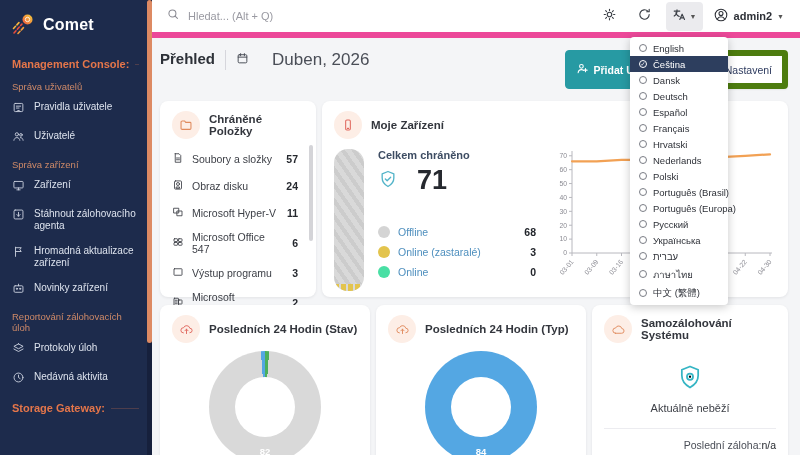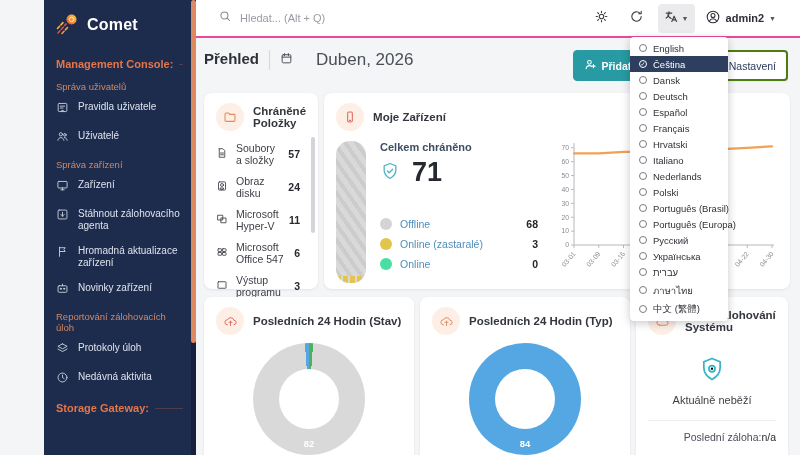--- a/index.html
+++ b/index.html
@@ -1,52 +1,52 @@
 <!DOCTYPE html>
 <html><head>
 <meta charset="utf-8">
 <style>
   * { margin:0; padding:0; box-sizing:border-box; }
   html,body { width:800px; height:455px; overflow:hidden; font-family:"Liberation Sans",sans-serif; background:#f4f5f7; }
   .app { position:relative; width:800px; height:455px; display:flex; }
 
   
-  .sidebar { width:152px; height:455px; background:#1d2b4c; flex-shrink:0; position:relative;margin-left:44px; }
+  .sidebar { width:152px; height:455px; background:#1d2b4c; flex-shrink:0; position:relative; }
   .sidebar-inner { width:147px; height:455px; overflow:hidden; }
   .sb-scroll { position:absolute; right:0; top:0; width:5px; height:455px; background:#16203c; }
   .sb-thumb { position:absolute; top:0; left:0; width:5px; height:343px; background:#dd8a63; border-radius:3px; }
   .logo-row { display:flex; align-items:center; gap:7px; padding:11px 12px 10px 12px; }
   .logo-text { color:#fff; font-size:16px; font-weight:bold; letter-spacing:.2px; }
   .nav-item { display:flex; align-items:flex-start; gap:9px; padding:6px 8px 6px 12px; color:#dde3ee; font-size:10px; line-height:1.25; cursor:pointer; }
   .nav-item svg { flex-shrink:0; margin-top:0px; }
   .nav-item.active { background:#dd8a63; color:#fff; margin-right:14px; border-radius:0 6px 6px 0; padding-top:8px; padding-bottom:8px; font-weight:bold; }
   .nav-section { display:flex; align-items:center; gap:6px; color:#e5764a; font-weight:bold; font-size:11px; padding:9px 8px 4px 12px; white-space:nowrap; }
   .nav-section::after { content:""; flex:1; height:1px; background:rgba(229,118,74,.25); }
   .nav-subsection { color:#cf8a68; font-size:9.5px; padding:7px 8px 3px 12px; }
 
   
   .main { flex:1; display:flex; flex-direction:column; min-width:0; }
-  .topbar { height:38px; background:#fff; border-bottom:2px solid #ec4899; display:flex; align-items:center; padding:0 22px; gap:8px; flex-shrink:0; }
+  .topbar { height:38px; background:#fff; border-bottom:6px solid #ec4899; display:flex; align-items:center; padding:0 14px; gap:8px; flex-shrink:0; }
   .search-wrap { display:flex; align-items:center; gap:8px; flex:1; }
   .search-input { border:none; outline:none; font-size:11px; color:#555; width:260px; background:transparent; font-family:"Liberation Sans",sans-serif; }
   .search-input::placeholder { color:#9a9aa2; }
   .tb-btn { display:flex; align-items:center; gap:3px; padding:5px 6px; border-radius:4px; cursor:pointer; color:#3b3f46; }
   .tb-btn.open { background:#ebebee; }
   .caret { font-size:7px; color:#555; }
   .user-btn { display:flex; align-items:center; gap:5px; font-size:11px; color:#2c2f36; font-weight:bold; cursor:pointer; padding:4px 2px; }
 
   .content { flex:1; padding:10px 12px 0 8px; overflow:hidden; }
   .page-head { display:flex; align-items:flex-start; margin:2px 0 12px 0; }
   .page-title { font-size:15px; font-weight:bold; color:#2d3138; }
   .head-sep { width:1px; height:20px; background:#d6d6dc; margin:0 10px; }
   .date-wrap { display:flex; align-items:center; gap:23px; color:#4a4e57; font-size:17px; }
   .head-actions { margin-left:auto; display:flex; gap:8px; }
   .btn { display:flex; align-items:center; gap:5px; font-size:10.5px; border-radius:4px; padding:6px 10px; cursor:pointer; white-space:nowrap; }
   .btn-teal { background:#279aa3; color:#fff; font-weight:bold; border:1px solid #279aa3; }
-  .btn-light { background:#fff; color:#2d3a5e; border:2px solid #4d7c0f; box-shadow:0 1px 2px rgba(0,0,0,.05); }
+  .btn-light { background:#fff; color:#2d3a5e; border:6px solid #4d7c0f; box-shadow:0 1px 2px rgba(0,0,0,.05); }
 
   .cards-row { display:flex; gap:6px; margin-bottom:8px; }
   .card { background:#fff; border-radius:8px; box-shadow:0 1px 3px rgba(20,20,40,.08); padding:10px 12px; position:relative; }
   .card-head { display:flex; align-items:center; gap:9px; margin-bottom:6px; }
   .icon-circle { width:28px; height:28px; border-radius:50%; background:#fdeee6; display:flex; align-items:center; justify-content:center; flex-shrink:0; }
   .card-title { font-size:11.5px; font-weight:bold; color:#33363d; }
 
   
   .card-protected { width:210px; height:196px; }
   .pi-row { display:flex; align-items:center; gap:8px; padding:4.5px 6px 4.5px 0; }
@@ -55,21 +55,21 @@
   .pi-scroll { position:absolute; right:3px; top:44px; width:4px; height:96px; background:#d4d4d8; border-radius:2px; }
 
   
   .card-devices { flex:1; height:196px; }
   .dev-body { display:flex; align-items:flex-start; gap:14px; }
   .dev-bar { width:30px; height:142px; border-radius:14px; margin-top:4px; position:relative; overflow:hidden;
     background:repeating-linear-gradient(55deg,#d9d9d9 0 5px,#cccccc 5px 9px); }
   .dev-bar-yellow { position:absolute; bottom:0; left:0; right:0; height:7px; background:repeating-linear-gradient(90deg,#e3c44d 0 5px,#d9d9d9 5px 7px); }
   .dev-mid { width:158px; }
   .total-label { font-size:11px; font-weight:bold; color:#3e4d63; margin:4px 0 4px 0; }
-  .total-row { display:flex; align-items:center; gap:12px; }
+  .total-row { display:flex; align-items:center; gap:19px; }
   .total-value { font-size:27px; font-weight:bold; color:#26292f; }
   .legend { margin-top:26px; }
   .legend-row { display:flex; align-items:center; gap:8px; padding:4px 0; }
   .legend-dot { width:12px; height:12px; border-radius:50%; flex-shrink:0; }
   .legend-label { font-size:10.5px; color:#4e8fbe; flex:1; }
   .legend-value { font-size:10.5px; font-weight:bold; color:#23262c; }
   .dev-chart { margin-left:auto; }
 
   
   .card-donut { width:210px; height:170px; }
@@ -512,24 +512,20 @@
       <div class="lang-item">
         <span class="lang-radio"></span>
         <span>Français</span>
       </div>
       <div class="lang-item">
         <span class="lang-radio"></span>
         <span>Hrvatski</span>
       </div>
       <div class="lang-item">
         <span class="lang-radio"></span>
-        <span>Italiano</span>
-      </div>
-      <div class="lang-item">
-        <span class="lang-radio"></span>
         <span>Nederlands</span>
       </div>
       <div class="lang-item">
         <span class="lang-radio"></span>
         <span>Polski</span>
       </div>
       <div class="lang-item">
         <span class="lang-radio"></span>
         <span>Português (Brasil)</span>
       </div>

